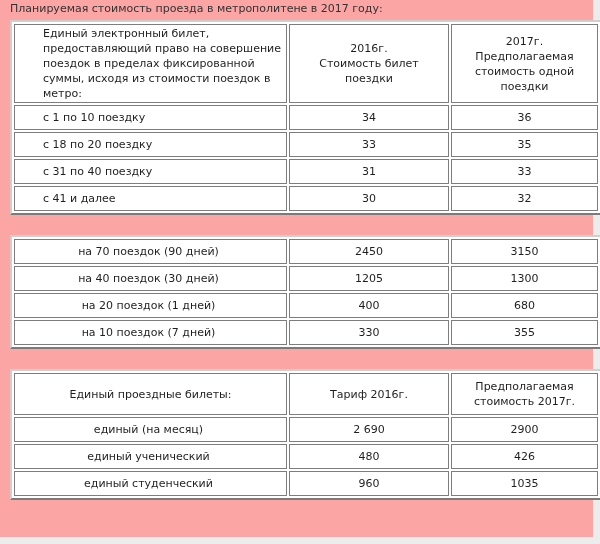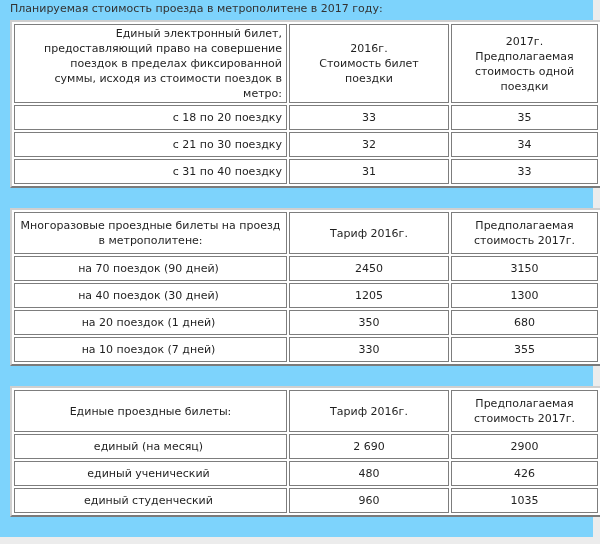--- a/index.html
+++ b/index.html
@@ -6,21 +6,21 @@
   body {
     width: 600px; height: 544px;
     background: #ececec;
     font-family: "DejaVu Sans", "Liberation Sans", sans-serif;
     font-size: 11px;
     color: #1f1f1f;
     overflow: hidden;
   }
   .content {
     width: 593px; height: 537px;
-    background: #7dd3fc;
+    background: #fca5a5;
   }
   .page-title {
     margin: 0;
     padding: 2px 0 4px 10px;
     font-size: 11px;
     color: #333333;
     line-height: 14px;
   }
   table.fare {
     margin: 0 0 20px 10px;
@@ -36,21 +36,21 @@
     background: #ffffff;
     text-align: center;
     vertical-align: middle;
     padding: 1px 4px;
     line-height: 14px;
     overflow: hidden;
   }
   table.fare tr.hdr td { line-height: 15px; }
   table.t1 tr.hdr td { height: 58px; }
   table.t2 tr.hdr td, table.t3 tr.hdr td { height: 38px; }
-  table.t1 td.c0 { text-align: right; padding-left: 28px; }
+  table.t1 td.c0 { text-align: left; padding-left: 28px; }
   table.t2 td.c0, table.t3 td.c0 { text-align: center; padding-left: 0; }
   table.fare tr.row td { height: 21px; }
   col.w0 { width: 273px; }
   col.w1 { width: 160px; }
   col.w2 { width: 147px; }
 </style>
 </head>
 <body>
 
 <div class="content">
@@ -71,88 +71,82 @@
       <td>
         <div>2016г.</div>
         <div>Стоимость билет поездки</div>
       </td>
       <td>
         <div>2017г.</div>
         <div>Предполагаемая стоимость одной поездки</div>
       </td>
     </tr>
     <tr class="row">
+      <td class="c0">с 1 по 10 поездку</td>
+      <td>34</td>
+      <td>36</td>
+    </tr>
+    <tr class="row">
       <td class="c0">с 18 по 20 поездку</td>
       <td>33</td>
       <td>35</td>
     </tr>
     <tr class="row">
-      <td class="c0">с 21 по 30 поездку</td>
-      <td>32</td>
-      <td>34</td>
-    </tr>
-    <tr class="row">
       <td class="c0">с 31 по 40 поездку</td>
       <td>31</td>
       <td>33</td>
+    </tr>
+    <tr class="row">
+      <td class="c0">с 41 и далее</td>
+      <td>30</td>
+      <td>32</td>
     </tr>
   </tbody>
     </table>
 
   <table class="fare t2">
     <colgroup>
         <col class="w0">
         <col class="w1">
         <col class="w2">
       </colgroup>
     <tbody>
-        <tr class="hdr">
-      <td>
-        <div>Многоразовые проездные билеты на проезд в метрополитене:</div>
-      </td>
-      <td>
-        <div>Тариф 2016г.</div>
-      </td>
-      <td>
-        <div>Предполагаемая стоимость 2017г.</div>
-      </td>
-    </tr>
     <tr class="row">
       <td class="c0">на 70 поездок (90 дней)</td>
       <td>2450</td>
       <td>3150</td>
     </tr>
     <tr class="row">
       <td class="c0">на 40 поездок (30 дней)</td>
       <td>1205</td>
       <td>1300</td>
     </tr>
     <tr class="row">
       <td class="c0">на 20 поездок (1 дней)</td>
-      <td>350</td>
+      <td>400</td>
       <td>680</td>
     </tr>
     <tr class="row">
       <td class="c0">на 10 поездок (7 дней)</td>
       <td>330</td>
       <td>355</td>
     </tr>
   </tbody>
     </table>
 
   <table class="fare t3">
     <colgroup>
         <col class="w0">
         <col class="w1">
         <col class="w2">
       </colgroup>
     <tbody>
         <tr class="hdr">
       <td>
-        <div>Единые проездные билеты:</div>
+        <div>Единый проездные билеты:</div>
       </td>
       <td>
         <div>Тариф 2016г.</div>
       </td>
       <td>
         <div>Предполагаемая стоимость 2017г.</div>
       </td>
     </tr>
     <tr class="row">
       <td class="c0">единый (на месяц)</td>

